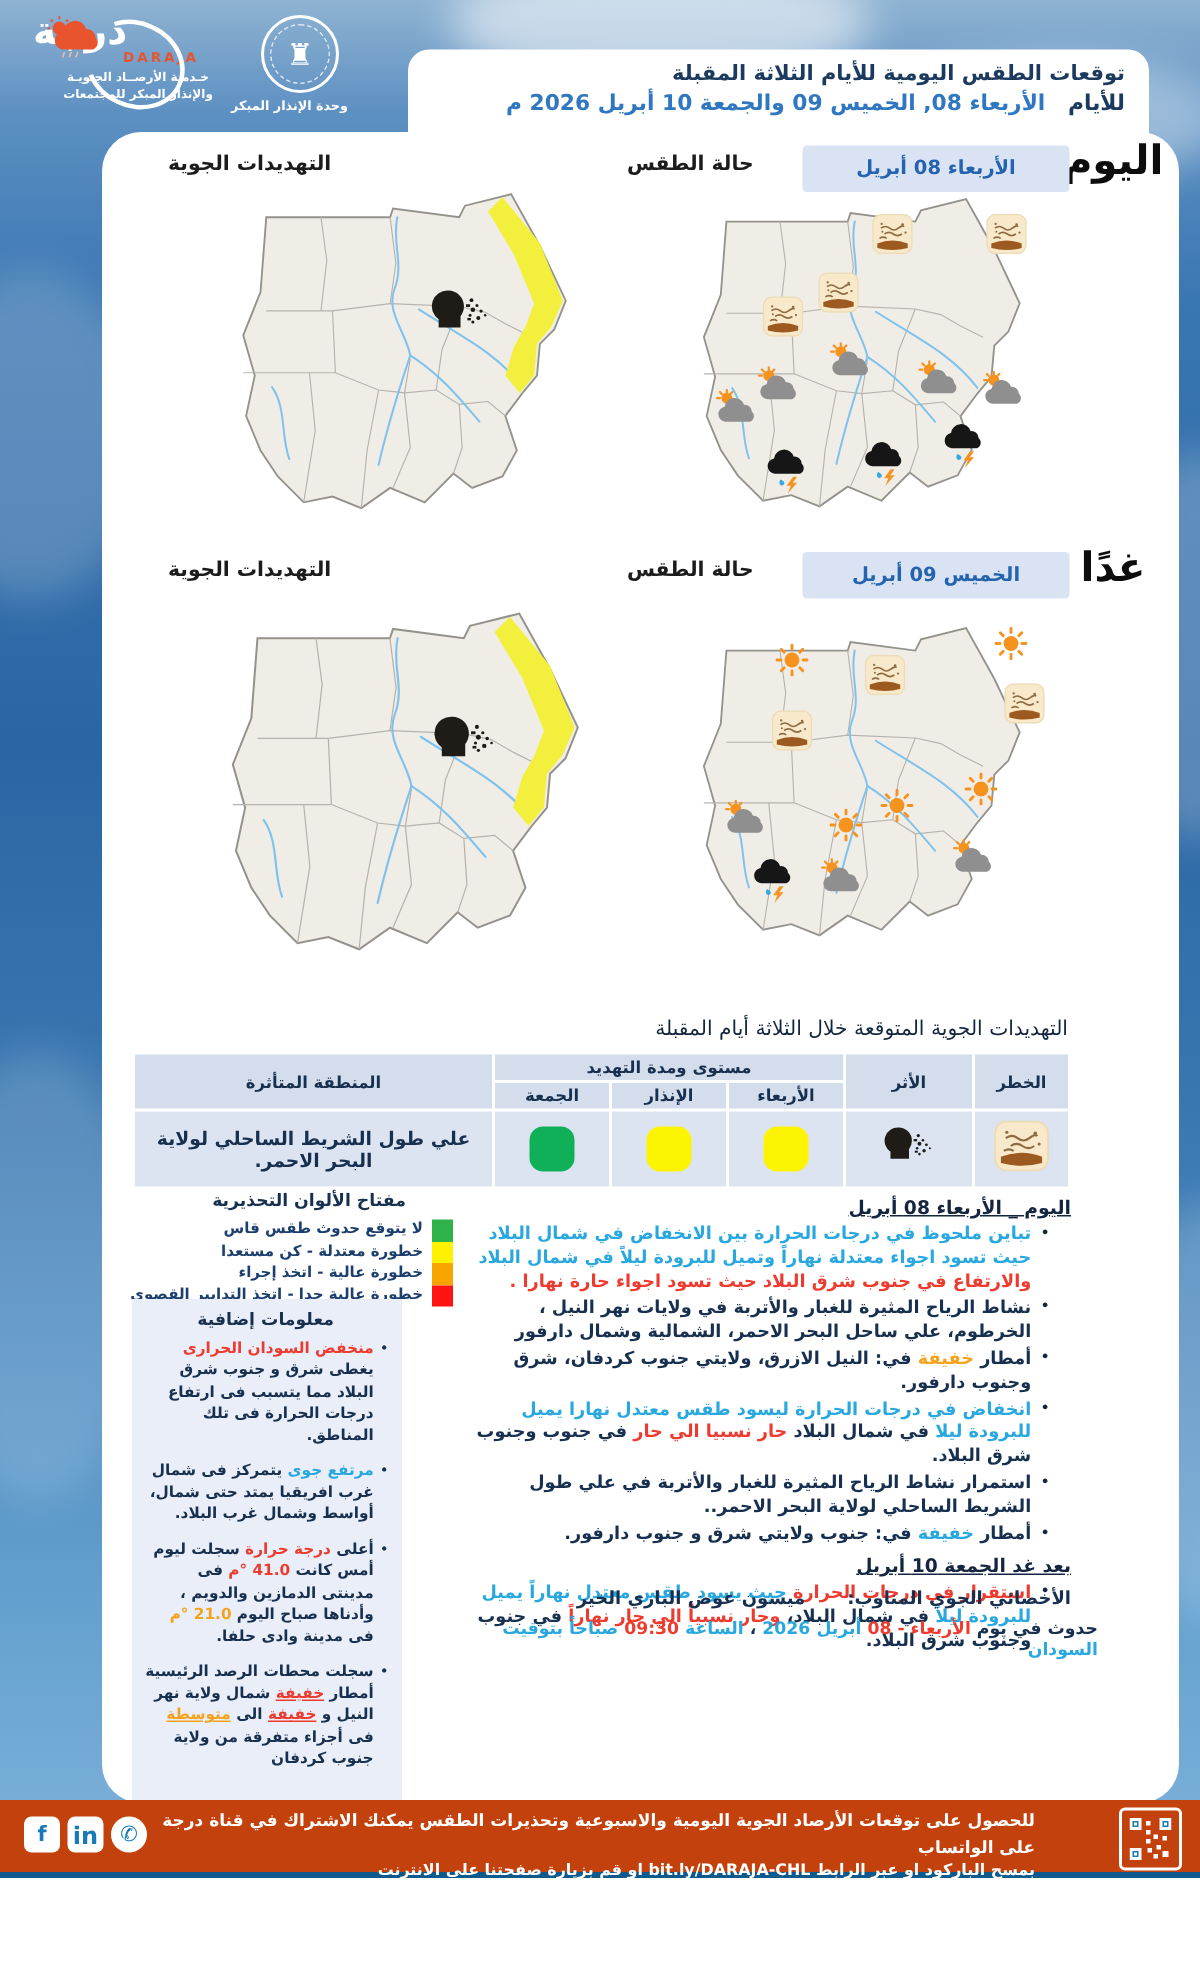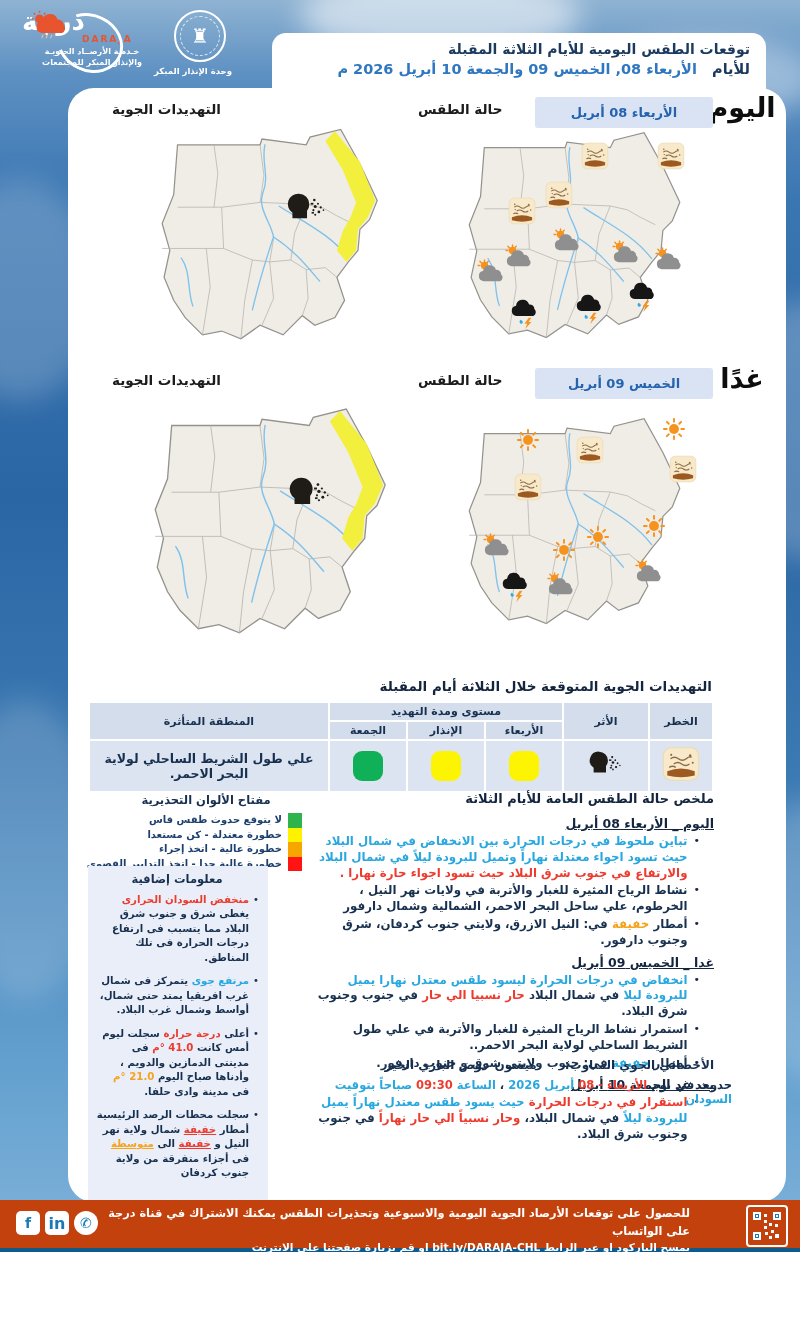--- a/index.html
+++ b/index.html
@@ -27,21 +27,21 @@
   
   .dayword{position:absolute;font-size:27px;font-weight:bold;color:#0d0d0d;width:80px;text-align:center;}
   .daybanner{position:absolute;width:178px;height:31px;background:#d9e3f4;border-radius:3px;display:flex;align-items:center;justify-content:center;color:#2563ae;font-weight:bold;font-size:13px;}
   .paneltitle{position:absolute;font-size:13.5px;font-weight:bold;color:#1c1c1c;}
   .mapsbox{position:absolute;border:1px solid #dcdcdc;background:#fff;}
   .mapwrap{position:absolute;}
   .mapwrap svg{width:100%;height:100%;}
   .iconlayer{position:absolute;}
   .wicon{position:absolute;transform:translate(-50%,-50%);}
   
-  #tabletitle{position:absolute;right:88px;top:678px;font-size:13.5px;font-weight:bold;color:#14263f;}
+  #tabletitle{position:absolute;right:88px;top:678px;font-size:13.5px;font-weight:normal;color:#14263f;}
   #ttable{position:absolute;left:88px;top:701px;width:626px;border-collapse:separate;border-spacing:2px;}
   #ttable th{background:#d4ddec;color:#17304f;font-size:11px;font-weight:bold;padding:2px 4px;}
   #ttable td{background:#dde4f1;text-align:center;vertical-align:middle;height:42px;}
   #ttable .area{font-size:12.5px;font-weight:bold;color:#17304f;padding:4px 10px;}
   .swatch{width:30px;height:30px;border-radius:9px;margin:0 auto;}
   .lv-yellow{background:#fcf400;} .lv-green{background:#10b058;}
   
   #legend{position:absolute;left:88px;top:793px;width:214px;}
   #legend .ltitle{text-align:right;color:#17304f;font-weight:bold;font-size:11.5px;margin-bottom:6px;padding-left:22px;text-align:center;}
   .litem{display:flex;align-items:flex-start;direction:rtl;}
@@ -653,36 +653,34 @@
         <div class="it"><span class="sg-navy">أعلى </span><span class="sg-red">درجة حرارة </span><span class="sg-navy">سجلت ليوم أمس كانت </span><span class="sg-red">41.0 °م</span><span class="sg-navy"> فى مدينتى الدمازين والدويم ، وأدناها صباح اليوم </span><span class="sg-orange">21.0 °م</span><span class="sg-navy"> فى مدينة وادى حلفا.</span></div>
       </div>
       <div class="ib">
         <span class="dot">•</span>
         <div class="it"><span class="sg-navy">سجلت محطات الرصد الرئيسية أمطار </span><span class="sg-red sg-u">خفيفة</span><span class="sg-navy"> شمال ولاية نهر النيل و </span><span class="sg-red sg-u">خفيفة</span><span class="sg-navy"> الى </span><span class="sg-orange sg-u">متوسطة</span><span class="sg-navy"> فى أجزاء متفرقة من ولاية جنوب كردفان</span></div>
       </div>
     </div>
 </div>
 
 <div id="summary">
-  <div class="stitle">ملخص حالة الطقس العامة للأيام الثلاثة</div>
   <div>
       <div class="ghead">اليوم _ الأربعاء 08 أبريل</div>
       <div class="sb">
         <span class="dot">•</span>
         <div class="bt"><span class="sg-blue">تباين ملحوظ في درجات الحرارة بين الانخفاض في شمال البلاد حيث تسود اجواء معتدلة نهاراً وتميل للبرودة ليلاً في شمال البلاد </span><span class="sg-red">والارتفاع في جنوب شرق البلاد حيث تسود اجواء حارة نهارا .</span></div>
       </div>
       <div class="sb">
         <span class="dot">•</span>
         <div class="bt"><span class="sg-navy">نشاط الرياح المثيرة للغبار والأتربة في  ولايات نهر النيل ، الخرطوم، علي ساحل البحر الاحمر، الشمالية وشمال دارفور</span></div>
       </div>
       <div class="sb">
         <span class="dot">•</span>
         <div class="bt"><span class="sg-navy">أمطار </span><span class="sg-orange">خفيفة</span><span class="sg-navy"> في:  النيل الازرق،  ولايتي جنوب كردفان، شرق وجنوب دارفور.</span></div>
       </div>
-      <div class="ghead">غدا _ الخميس 09 أبريل</div>
       <div class="sb">
         <span class="dot">•</span>
         <div class="bt"><span class="sg-blue">انخفاض في درجات الحرارة ليسود طقس معتدل نهارا يميل للبرودة ليلا</span><span class="sg-navy"> في شمال البلاد </span><span class="sg-red">حار نسبيا الي حار</span><span class="sg-navy"> في جنوب وجنوب شرق البلاد.</span></div>
       </div>
       <div class="sb">
         <span class="dot">•</span>
         <div class="bt"><span class="sg-navy">استمرار نشاط الرياح المثيرة للغبار والأتربة في علي طول الشريط الساحلي لولاية البحر الاحمر..</span></div>
       </div>
       <div class="sb">
         <span class="dot">•</span>

